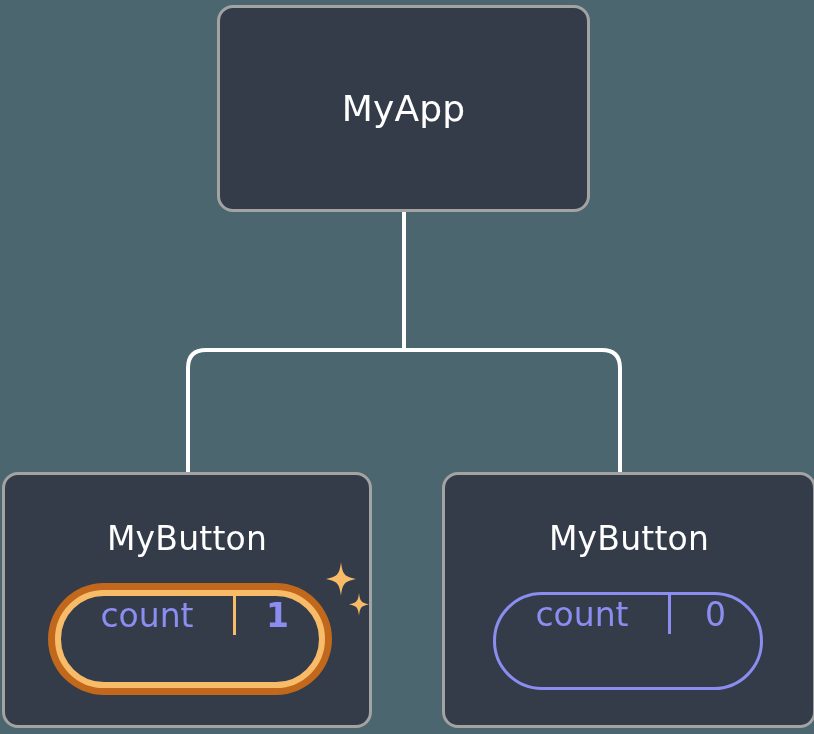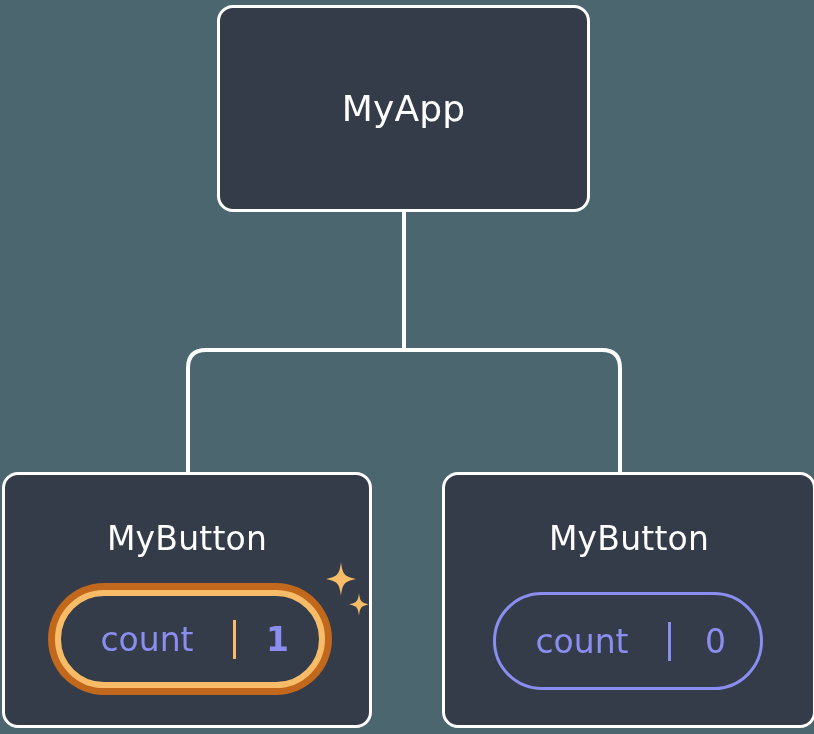--- a/index.html
+++ b/index.html
@@ -27,21 +27,21 @@
     top: 0;
     width: 814px;
     height: 734px;
   }
 
   
   .node {
     position: absolute;
     box-sizing: border-box;
     background: #343b49;
-    border: 3px solid #ffffff;
+    border: 3px solid #a3a3a3;
     border-radius: 16px;
     display: flex;
     flex-direction: column;
     align-items: center;
   }
   .node-title {
     color: #ffffff;
     font-size: 34px;
     font-weight: 400;
     letter-spacing: 0.2px;
@@ -76,21 +76,21 @@
   }
 
   
   .pill-wrap {
     position: absolute;
   }
   .pill {
     position: relative;
     box-sizing: border-box;
     display: flex;
-    align-items: center;
+    align-items: flex-start;
     border-radius: 999px;
     background: #343b49;
   }
   .pill-key, .pill-val {
     display: flex;
     align-items: center;
     justify-content: center;
     white-space: nowrap;
   }
 

